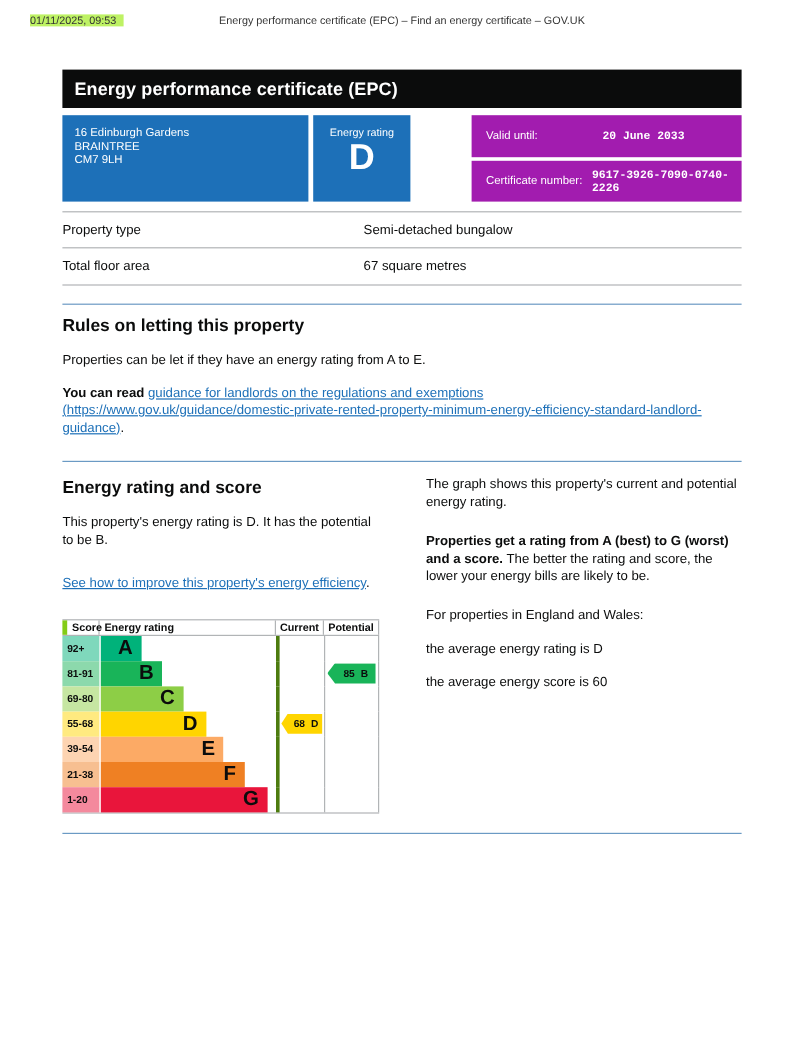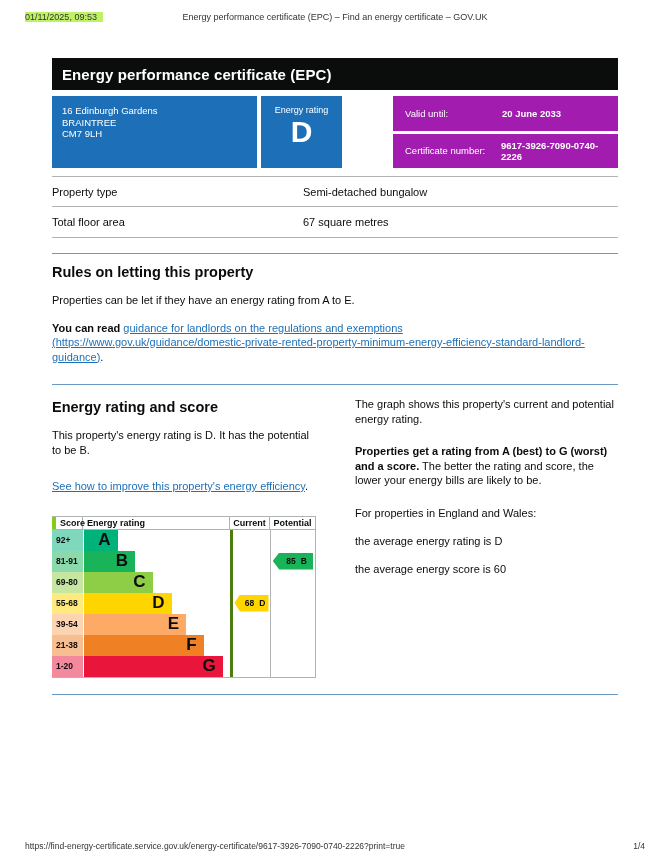--- a/index.html
+++ b/index.html
@@ -25,21 +25,21 @@
   
   .summary { margin-top:6px; height:72px; display:flex; gap:4px; }
   .summary .cell { background:#1d70b8; color:#fff; }
   .cell.address { width:205px; padding:9px 0 0 10px; font-size:9.5px; line-height:11.5px; }
   .cell.rating { width:81px; text-align:center; padding-top:9px; }
   .rating-label { font-size:9px; }
   .rating-value { font-size:30px; font-weight:bold; line-height:34px; }
   .cell.meta { flex:1; display:flex; flex-direction:column; gap:3px; background:#fff; }
   .meta-row { flex:1; background:#a21caf; display:flex; align-items:center; padding-left:12px; font-size:9.5px;margin-left:47px; }
   .meta-label { width:97px; }
-  .meta-value { font-weight:bold; }
+  .meta-value { font-weight:bold;font-family:Liberation Mono, monospace; }
 
   
   .prop-table { margin-top:8px; }
   .prop-row { display:flex; height:31px; align-items:center; border-bottom:1px solid #b1b4b6; font-size:11px; }
   .prop-row:first-child { border-top:1px solid #b1b4b6; }
   .prop-label { width:251px; }
 
   .rule { border:none; border-top:1px solid #6b9ac4; }
   .rule-1 { margin-top:15px; }
   .rule-2 { margin-top:20px; }
@@ -227,18 +227,14 @@
         <p class="body-text" style="margin-top:18px">For properties in England and Wales:</p>
         <p class="body-text no-gap-line" style="margin-top:14px">the average energy rating is D</p>
         <p class="body-text no-gap-line">the average energy score is 60</p>
       </div>
     </div>
 
     <hr class="rule rule-3">
 
   </div>
 
-  <div class="print-footer">
-    <span>https://find-energy-certificate.service.gov.uk/energy-certificate/9617-3926-7090-0740-2226?print=true</span>
-    <span>1/4</span>
-  </div>
 
 </div>
 
 </body></html>

